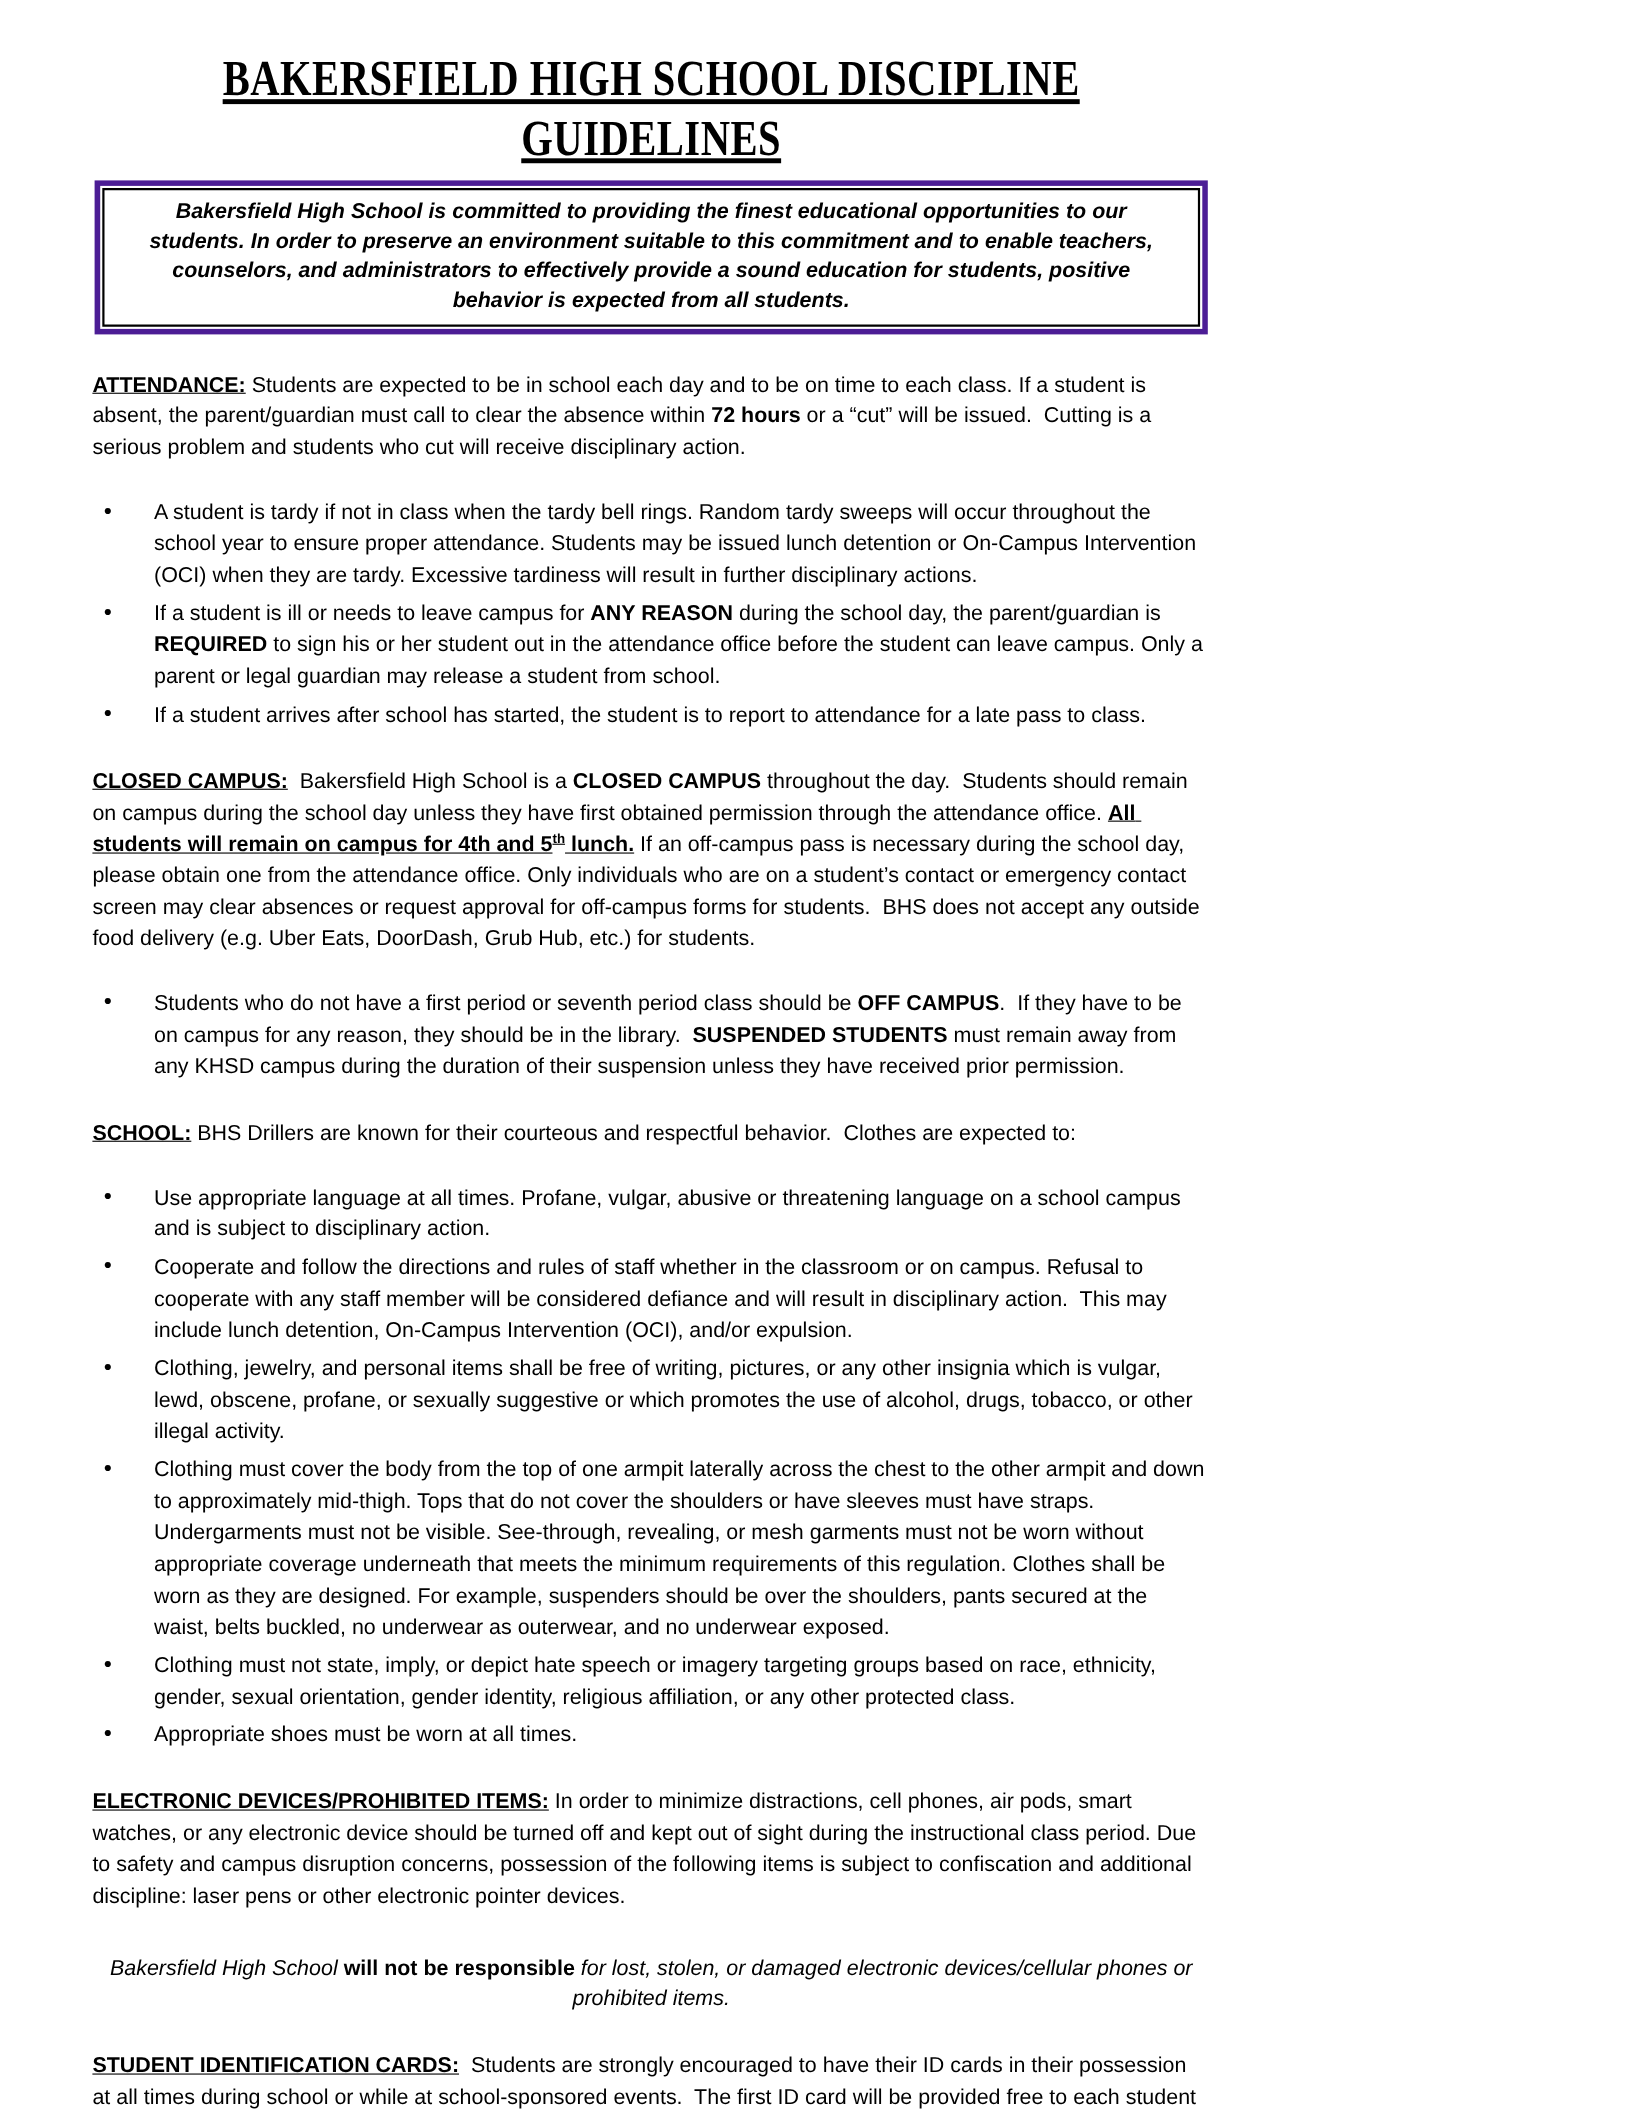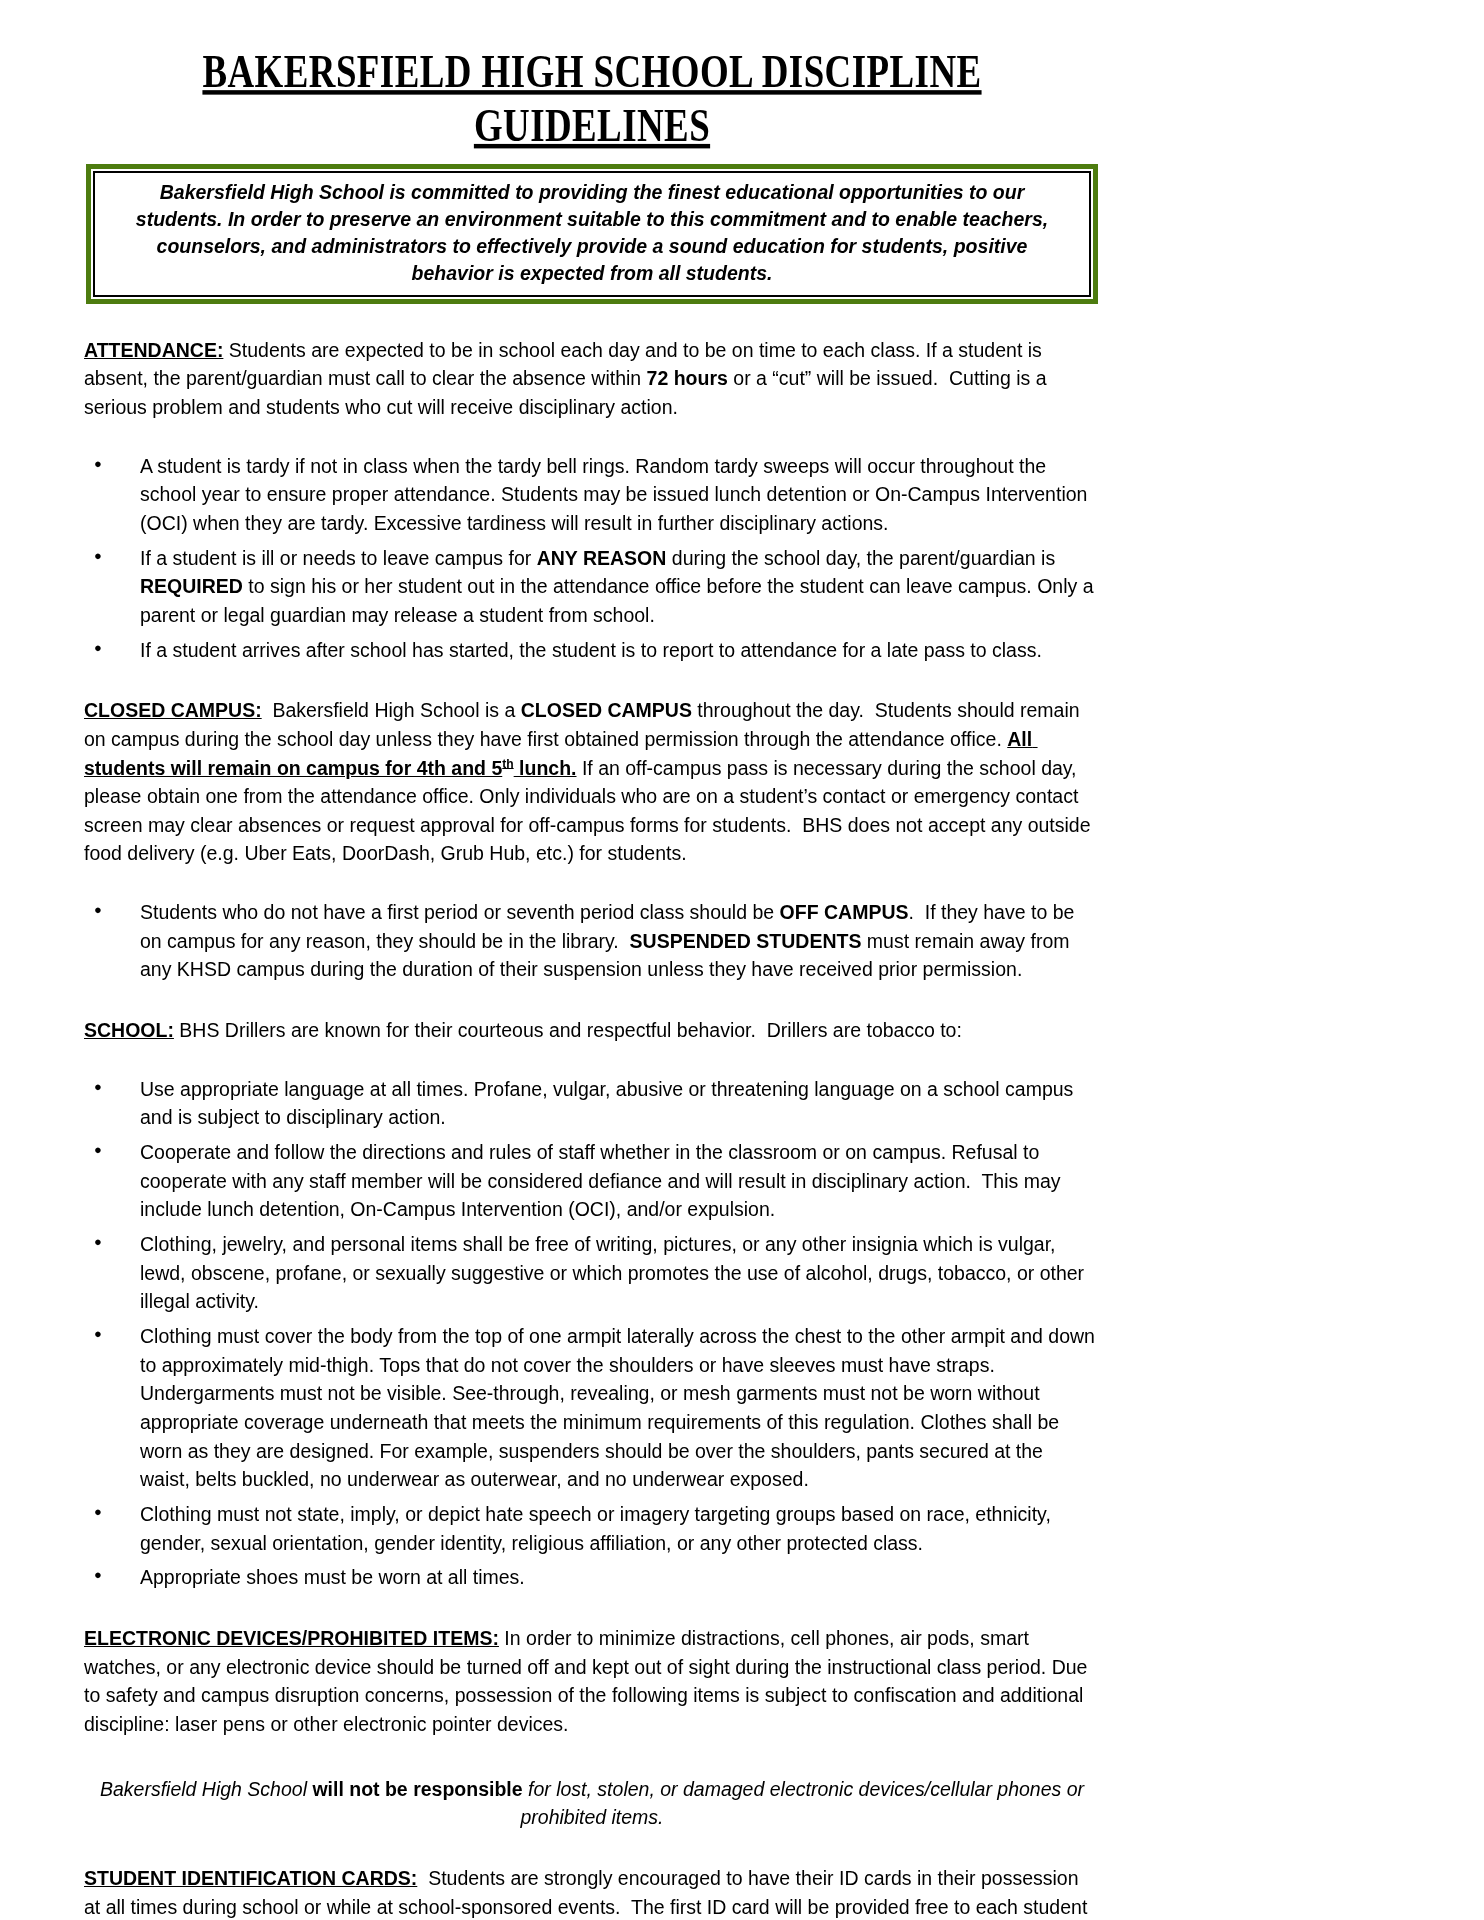--- a/index.html
+++ b/index.html
@@ -9,21 +9,21 @@
     font-family:"Liberation Serif",serif;
     font-weight:bold;
     font-size:41px;
     letter-spacing:0.5px;
     text-align:center;
     text-decoration:underline;
     margin:0 0 12px 0;
     transform:scale(0.9,1.12);
   }
   .intro-box{
-    border:5px solid #4d7c0f;
+    border:5px solid #4c1d95;
     box-shadow:inset 0 0 0 2px #ffffff, inset 0 0 0 4px #000000;
     margin:18px 2px 0 2px;
   }
   .intro-text{
     font-weight:bold;
     font-style:italic;
     text-align:center;
     font-size:19.5px;
     line-height:1.38;
     margin:0;
@@ -92,21 +92,21 @@
     <li><span>A student is tardy if not in class when the tardy bell rings. Random tardy sweeps will occur throughout the school year to ensure proper attendance. Students may be issued lunch detention or On-Campus Intervention (OCI) when they are tardy. Excessive tardiness will result in further disciplinary actions.</span></li>
     <li><span>If a student is ill or needs to leave campus for </span><span style="font-weight: bold;">ANY REASON</span><span> during the school day, the parent/guardian is </span><span style="font-weight: bold;">REQUIRED</span><span> to sign his or her student out in the attendance office before the student can leave campus. Only a parent or legal guardian may release a student from school.</span></li>
     <li><span>If a student arrives after school has started, the student is to report to attendance for a late pass to class.</span></li>
   </ul>
 
   <p class="para"><span style="font-weight: bold; text-decoration: underline;">CLOSED CAMPUS:</span><span>  Bakersfield High School is a </span><span style="font-weight: bold;">CLOSED CAMPUS</span><span> throughout the day.  Students should remain on campus during the school day unless they have first obtained permission through the attendance office. </span><span style="font-weight: bold; text-decoration: underline;">All students will remain on campus for 4th and 5</span><sup style="font-weight: bold; text-decoration: underline;">th</sup><span style="font-weight: bold; text-decoration: underline;"> lunch.</span><span> If an off-campus pass is necessary during the school day, please obtain one from the attendance office. Only individuals who are on a student’s contact or emergency contact screen may clear absences or request approval for off-campus forms for students.  BHS does not accept any outside food delivery (e.g. Uber Eats, DoorDash, Grub Hub, etc.) for students.</span></p>
   <ul class="bullets">
     <li><span>Students who do not have a first period or seventh period class should be </span><span style="font-weight: bold;">OFF CAMPUS</span><span>.  If they have to be on campus for any reason, they should be in the library.  </span><span style="font-weight: bold;">SUSPENDED STUDENTS</span><span> must remain away from any KHSD campus during the duration of their suspension unless they have received prior permission.</span></li>
   </ul>
 
-  <p class="para"><span style="font-weight: bold; text-decoration: underline;">SCHOOL:</span><span> BHS Drillers are known for their courteous and respectful behavior.  Drillers are tobacco to:</span></p>
+  <p class="para"><span style="font-weight: bold; text-decoration: underline;">SCHOOL:</span><span> BHS Drillers are known for their courteous and respectful behavior.  Clothes are expected to:</span></p>
   <ul class="bullets">
     <li><span>Use appropriate language at all times. Profane, vulgar, abusive or threatening language on a school campus and is subject to disciplinary action.</span></li>
     <li><span>Cooperate and follow the directions and rules of staff whether in the classroom or on campus. Refusal to cooperate with any staff member will be considered defiance and will result in disciplinary action.  This may include lunch detention, On-Campus Intervention (OCI), and/or expulsion.</span></li>
   </ul>
 
   <ul class="bullets tight">
     <li><span>Clothing, jewelry, and personal items shall be free of writing, pictures, or any other insignia which is vulgar, lewd, obscene, profane, or sexually suggestive or which promotes the use of alcohol, drugs, tobacco, or other illegal activity.</span></li>
     <li><span>Clothing must cover the body from the top of one armpit laterally across the chest to the other armpit and down to approximately mid-thigh. Tops that do not cover the shoulders or have sleeves must have straps. Undergarments must not be visible. See-through, revealing, or mesh garments must not be worn without appropriate coverage underneath that meets the minimum requirements of this regulation. Clothes shall be worn as they are designed. For example, suspenders should be over the shoulders, pants secured at the waist, belts buckled, no underwear as outerwear, and no underwear exposed.</span></li>
     <li><span>Clothing must not state, imply, or depict hate speech or imagery targeting groups based on race, ethnicity, gender, sexual orientation, gender identity, religious affiliation, or any other protected class.</span></li>
     <li><span>Appropriate shoes must be worn at all times.</span></li>

